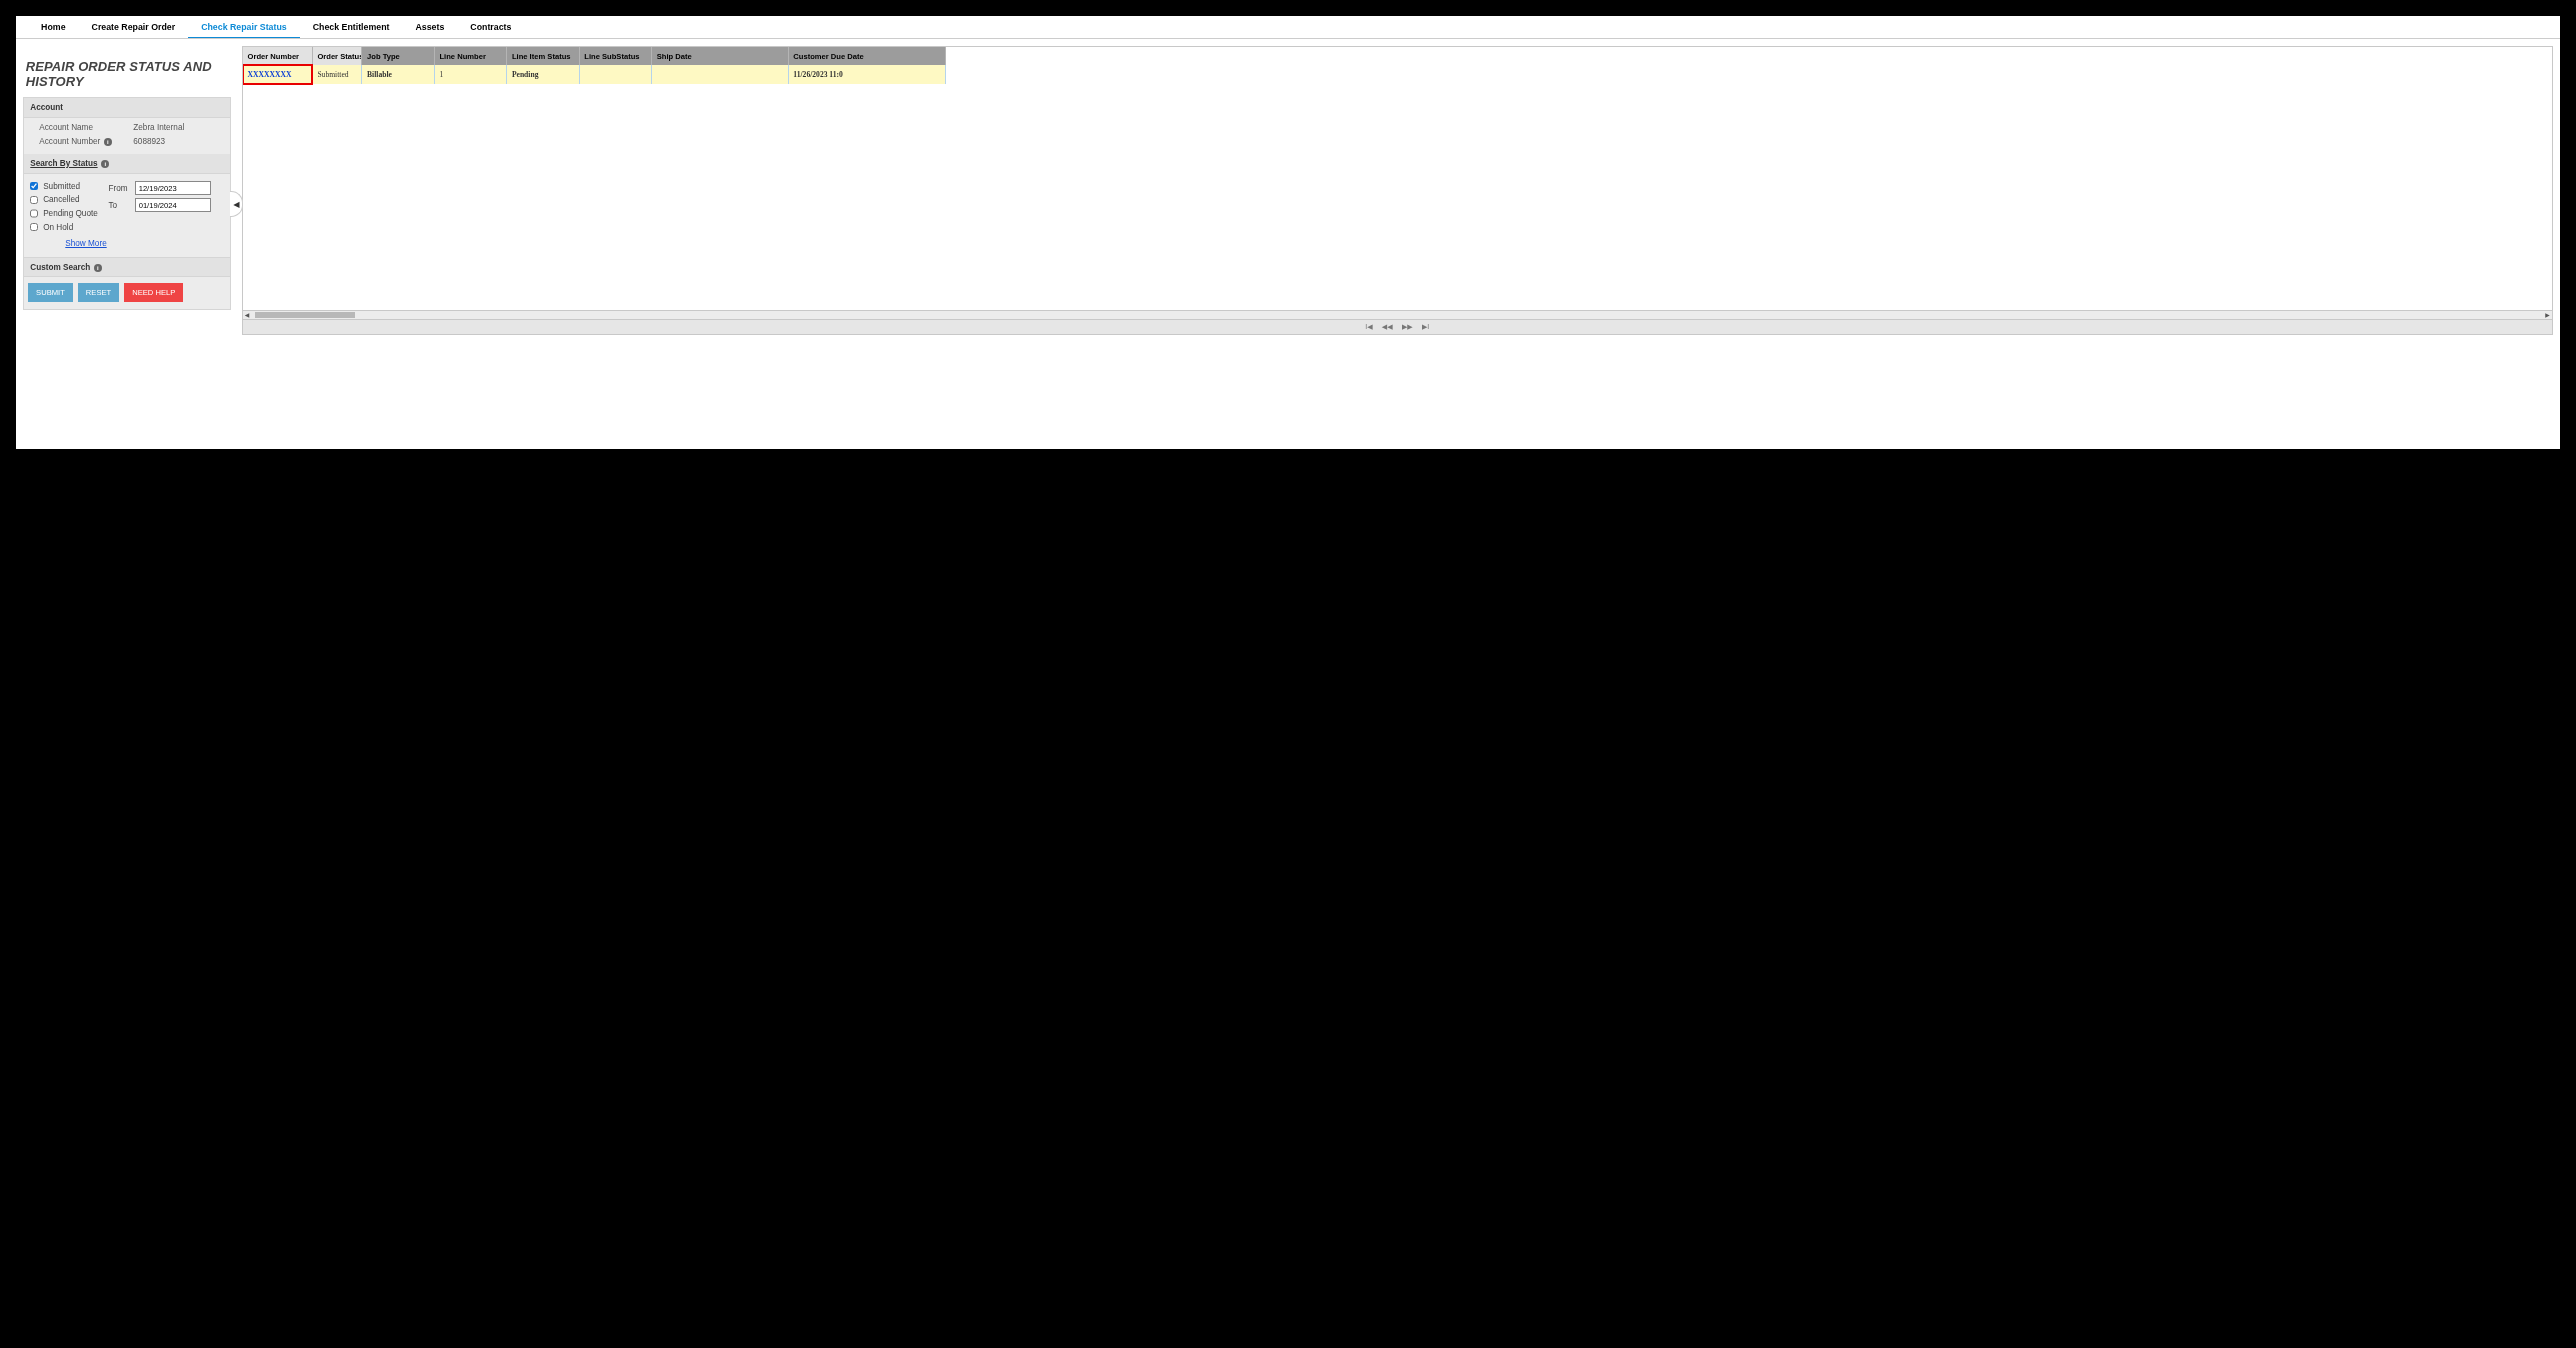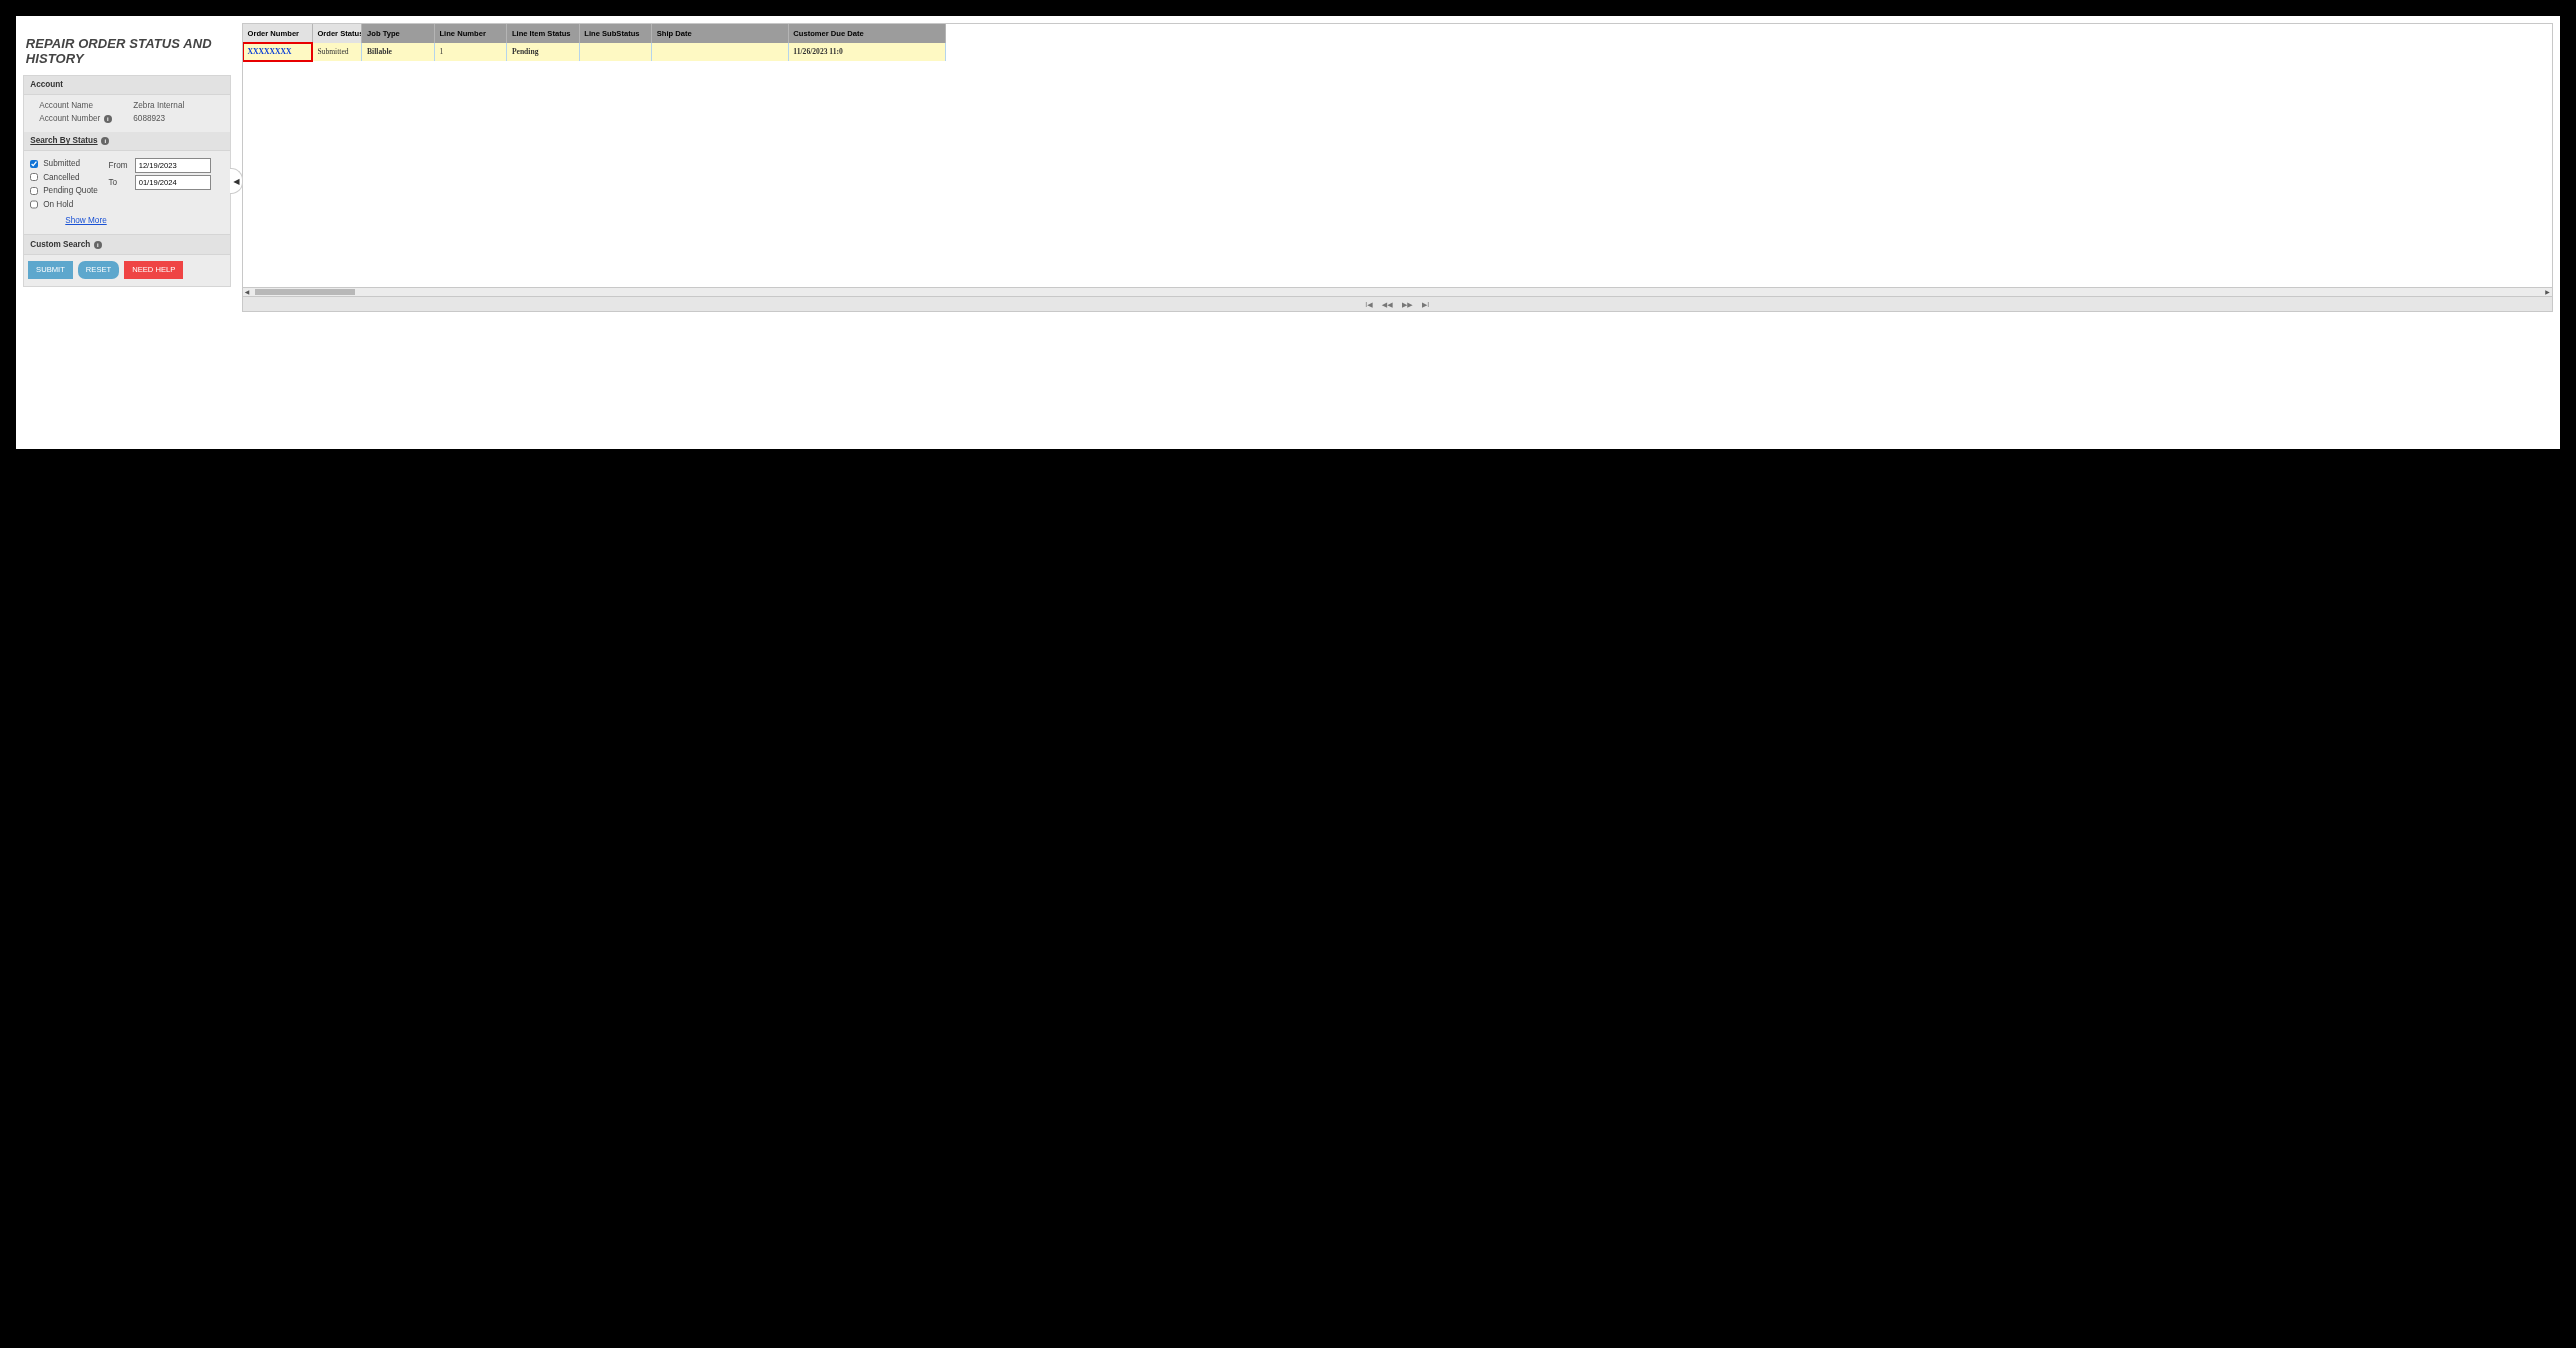--- a/index.html
+++ b/index.html
@@ -103,21 +103,21 @@
 .btn-row { display: flex; gap: 4.7px; padding: 5.9px 3.5px 7px; }
 .btn {
   color: #fff;
   border: none;
   padding: 4.7px 8.2px;
   font-size: 7.6px;
   cursor: pointer;
   font-weight: 500;
 }
 .btn.submit { background: #5da7cd; }
-.btn.reset { background: #5da7cd; border-radius: 7px; }
+.btn.reset { background: #5da7cd; }
 .btn.help { background: #ef4444; }
 .custom-search-head {
   background: #e2e2e2;
   padding: 4.7px 5.9px;
   font-weight: bold;
   border-top: 0.6px solid #d5d5d5;
   border-bottom: 0.6px solid #d5d5d5;
 }
 .right {
   flex: 1;
@@ -249,20 +249,28 @@
   height: 5.9px;
   width: 100px;
   background: #b8b8b8;
   margin-left: 3.5px;
 }
 </style>
 </head>
 <body>
 
 <div class="app">
+  <div class="tabs">
+    <div class="tab">Home</div>
+    <div class="tab">Create Repair Order</div>
+    <div class="tab active">Check Repair Status</div>
+    <div class="tab">Check Entitlement</div>
+    <div class="tab">Assets</div>
+    <div class="tab">Contracts</div>
+  </div>
 
 
   <div class="content">
 
     <div class="left">
       <div class="page-title">REPAIR ORDER STATUS AND HISTORY</div>
 
       <div class="panel">
         <div class="panel-head">Account</div>
         <div class="account-body">

